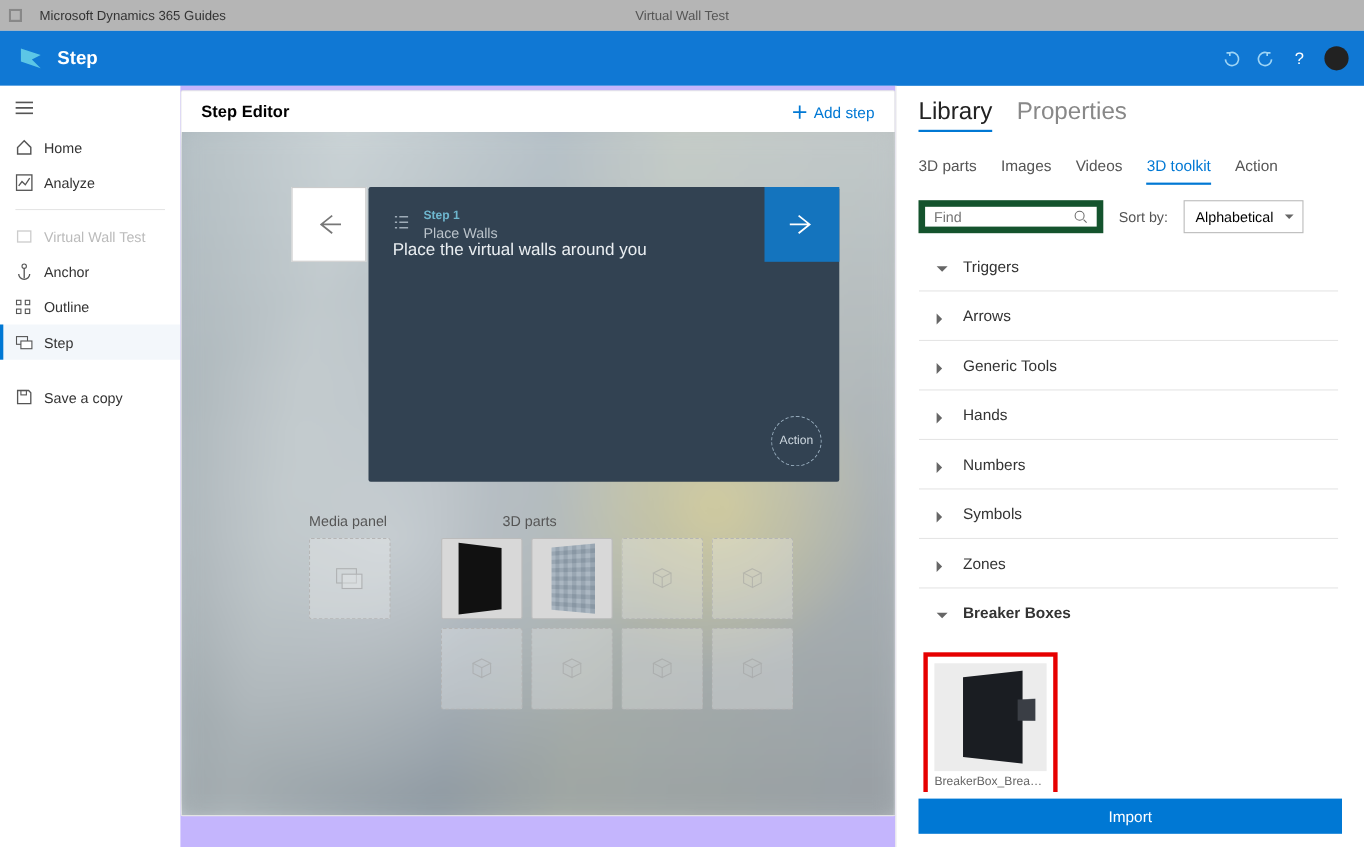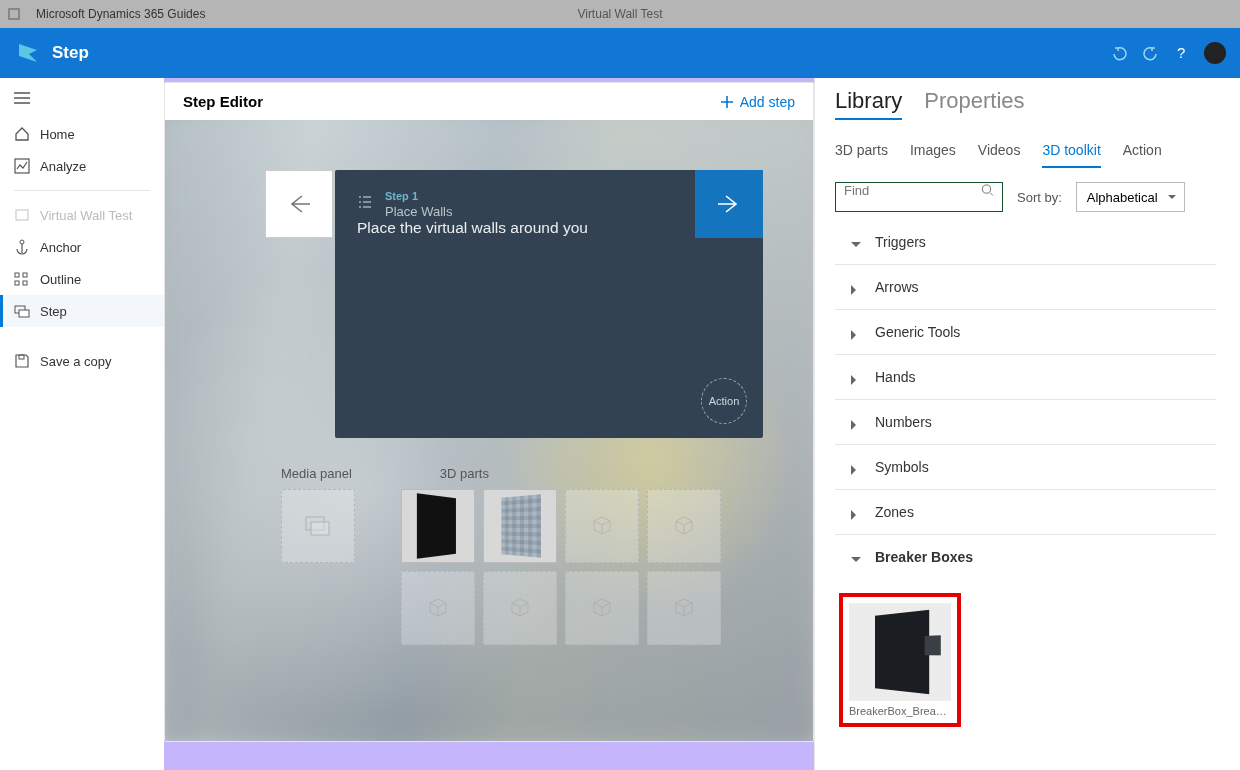--- a/index.html
+++ b/index.html
@@ -52,21 +52,21 @@
 
   .step-card { position: absolute; left: 170px; top: 50px; right: 50px; height: 268px; background: #2f4356; color: #e9eef3; padding: 20px 22px; border-radius: 2px; }
   .step-card-top { display: flex; gap: 12px; align-items: flex-start; }
   .steps-icon { margin-top: 4px; opacity: .85; }
   .step-num { color: #5fb8d6; font-size: 11px; font-weight: 600; }
   .step-sub { font-size: 13px; color: #b9c3cd; margin-top: 2px; }
   .step-text { margin-top: 0; font-size: 15.5px; }
   .action-bubble { position: absolute; right: 16px; bottom: 14px; width: 46px; height: 46px; border-radius: 50%; border: 1.5px dashed #90abc0; display: flex; align-items: center; justify-content: center; font-size: 11px; color: #cbd7e2; }
 
   .panels { position: absolute; left: 116px; right: 50px; top: 340px; }
-  .panel-labels { display: flex; gap: 50px; margin-left: 0; }
+  .panel-labels { display: flex; gap: 67px; margin-left: 0; }
   .panel-label { font-size: 13px; color: #555; padding: 6px 0 8px; }
   .panel-row { display: flex; gap: 8px; }
   .media-slot, .part-slot { width: 74px; height: 74px; border: 1.5px dashed #b5b5b5; border-radius: 2px; background: rgba(255,255,255,0.25); display: flex; align-items: center; justify-content: center; }
   .part-slot.filled.black { background: #d8d8d8; border: 1px solid #bbb; }
   .part-thumb-black { width: 40px; height: 60px; background: #111; transform: perspective(60px) rotateY(14deg); }
   .part-slot.filled.grid { background: #d8d8d8; border: 1px solid #bbb; }
   .part-thumb-grid { width: 40px; height: 60px; background: repeating-linear-gradient(0deg,#cfd8e0 0 4px,#b9c5cf 4px 8px), repeating-linear-gradient(90deg,#cfd8e0 0 4px,#b9c5cf 4px 8px); background-blend-mode: multiply; transform: perspective(60px) rotateY(-10deg); }
   .slot-icon { opacity: .45; }
   .parts-grid { display: grid; grid-template-columns: repeat(4, 74px); grid-template-rows: repeat(2, 74px); gap: 8px; }
 
@@ -74,21 +74,21 @@
   .library { width: 426px; border-left: 1px solid #e8e8e8; padding: 10px 20px 0; position: relative; display: flex; flex-direction: column; }
   .lib-panel-tabs { display: flex; gap: 22px; align-items: baseline; padding-bottom: 8px; }
   .lib-panel-tab { font-size: 22px; color: #888; cursor: pointer; }
   .lib-panel-tab.active { color: #222; border-bottom: 2px solid #0078d4; padding-bottom: 4px; }
 
   .lib-subtabs { display: flex; gap: 22px; font-size: 14px; color: #555; padding: 14px 0 0; }
   .lib-subtab { cursor: pointer; padding-bottom: 8px; }
   .lib-subtab.active { color: #0078d4; border-bottom: 2px solid #0078d4; }
 
   .lib-controls { display: flex; gap: 14px; align-items: center; padding: 14px 0 8px; font-size: 13px; }
-  .search { flex: none; width: 168px; height: 30px; border: 1px solid #14532d; display: flex; align-items: flex-start; padding: 0 8px; }
+  .search { flex: none; width: 168px; height: 30px; border: 6px solid #14532d; display: flex; align-items: center; padding: 0 8px; }
   .search input { border: none; outline: none; width: 100%; font-size: 13px; }
   .sort-label { color: #555; }
   .sort-select { height: 30px; border: 1px solid #bbb; padding: 0 26px 0 10px; font-size: 13px; position: relative; display: flex; align-items: center; min-width: 96px; }
   .sort-select::after { content: ""; position: absolute; right: 8px; top: 12px; border: 4px solid transparent; border-top-color: #666; }
 
   .lib-scroll { flex: 1; overflow-y: auto; padding-right: 4px; }
   .cat { border-bottom: 1px solid #e5e5e5; padding: 14px 0 14px 40px; font-size: 14px; color: #333; position: relative; cursor: pointer; }
   .cat .chev { position: absolute; left: 16px; top: 17px; }
   .cat.expanded { font-weight: 700; }
   .cat-content { padding: 14px 0 10px 4px; }
@@ -358,15 +358,18 @@
         <div class="cat-content">
           <div class="asset-card">
             <div class="asset-thumb">
                 <div class="breaker"></div>
               </div>
             <div class="asset-label">BreakerBox_Breaker_...</div>
           </div>
         </div>
       </div>
 
+      <div class="import-btn">
+          <span>Import</span>
+        </div>
     </div>
   </div>
 </div>
 
 </body></html>

